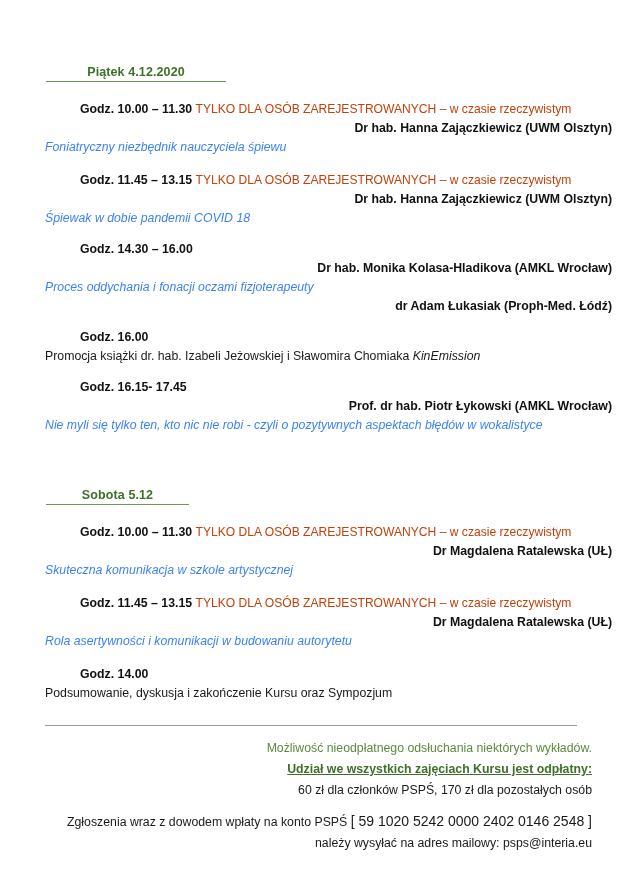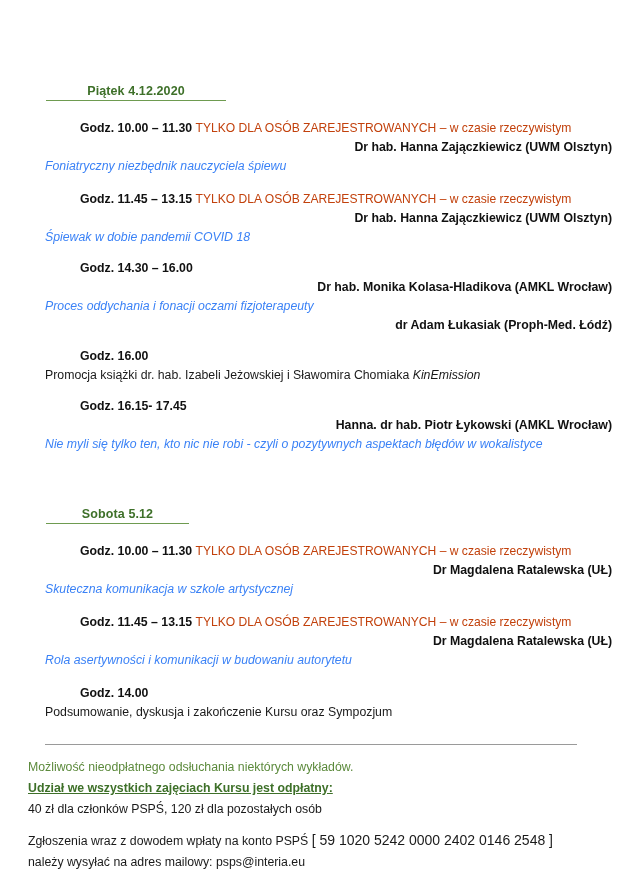--- a/index.html
+++ b/index.html
@@ -14,21 +14,20 @@
     font-family: "Liberation Sans", "DejaVu Sans", sans-serif;
     color: #1a1a1a;
     overflow: hidden;
   }
   .page {
     position: relative;
     width: 620px;
     height: 627px;
     box-sizing: border-box;
     padding: 8px;
-    margin-top: 19px;
   }
 
   
   .day-heading {
     color: #3e7029;
     font-weight: bold;
     font-size: 12.5px;
     letter-spacing: 0.1px;
     display: inline-block;
     border-bottom: 1.4px solid #6e9b50;
@@ -93,21 +92,21 @@
   
   .divider {
     margin: 0 35px 0 37px;
     border: 0;
     border-top: 1.2px solid #9a9a9a;
     height: 0;
   }
 
   
   .footer {
-    text-align: left;
+    text-align: right;
     padding: 0 20px;
   }
   .footer .fline {
     font-size: 12.3px;
     line-height: 21px;
     white-space: nowrap;
   }
   .footer .green {
     color: #5c8a3c;
   }
@@ -181,21 +180,21 @@
         <span>Promocja książki dr. hab. Izabeli Jeżowskiej i Sławomira Chomiaka </span><span class="it">KinEmission</span>
       </div>
     </div>
 
     <div class="gap-12"></div>
 
     <div class="session">
       <div class="line indent">
         <span class="time">Godz. 16.15- 17.45</span>
       </div>
-      <div class="line indent speaker">Hanna. dr hab. Piotr Łykowski (AMKL Wrocław)</div>
+      <div class="line indent speaker">Prof. dr hab. Piotr Łykowski (AMKL Wrocław)</div>
       <div class="line flush title-it">Nie myli się tylko ten, kto nic nie robi - czyli o pozytywnych aspektach błędów w wokalistyce</div>
     </div>
   </div>
 
   <div class="gap-40"></div>
   <div class="gap-10"></div>
 
   <div>
 
     <div class="day-heading-wrap">
@@ -238,21 +237,21 @@
 
   <hr class="divider">
 
   <div class="gap-12"></div>
 
   <div class="footer">
     <div class="fline green">Możliwość nieodpłatnego odsłuchania niektórych wykładów.</div>
     <div class="fline">
       <span class="green-bold-ul">Udział we wszystkich zajęciach Kursu jest odpłatny:</span>
     </div>
-    <div class="fline black">40 zł dla członków PSPŚ, 120 zł dla pozostałych osób</div>
+    <div class="fline black">60 zł dla członków PSPŚ, 170 zł dla pozostałych osób</div>
 
     <div class="gap-10"></div>
 
     <div class="fline black">
       <span>Zgłoszenia wraz z dowodem wpłaty na konto PSPŚ </span><span class="acct">[ 59 1020 5242 0000 2402 0146 2548 ]</span>
     </div>
     <div class="fline black">należy wysyłać na adres mailowy: psps@interia.eu</div>
   </div>
 
 </div>

